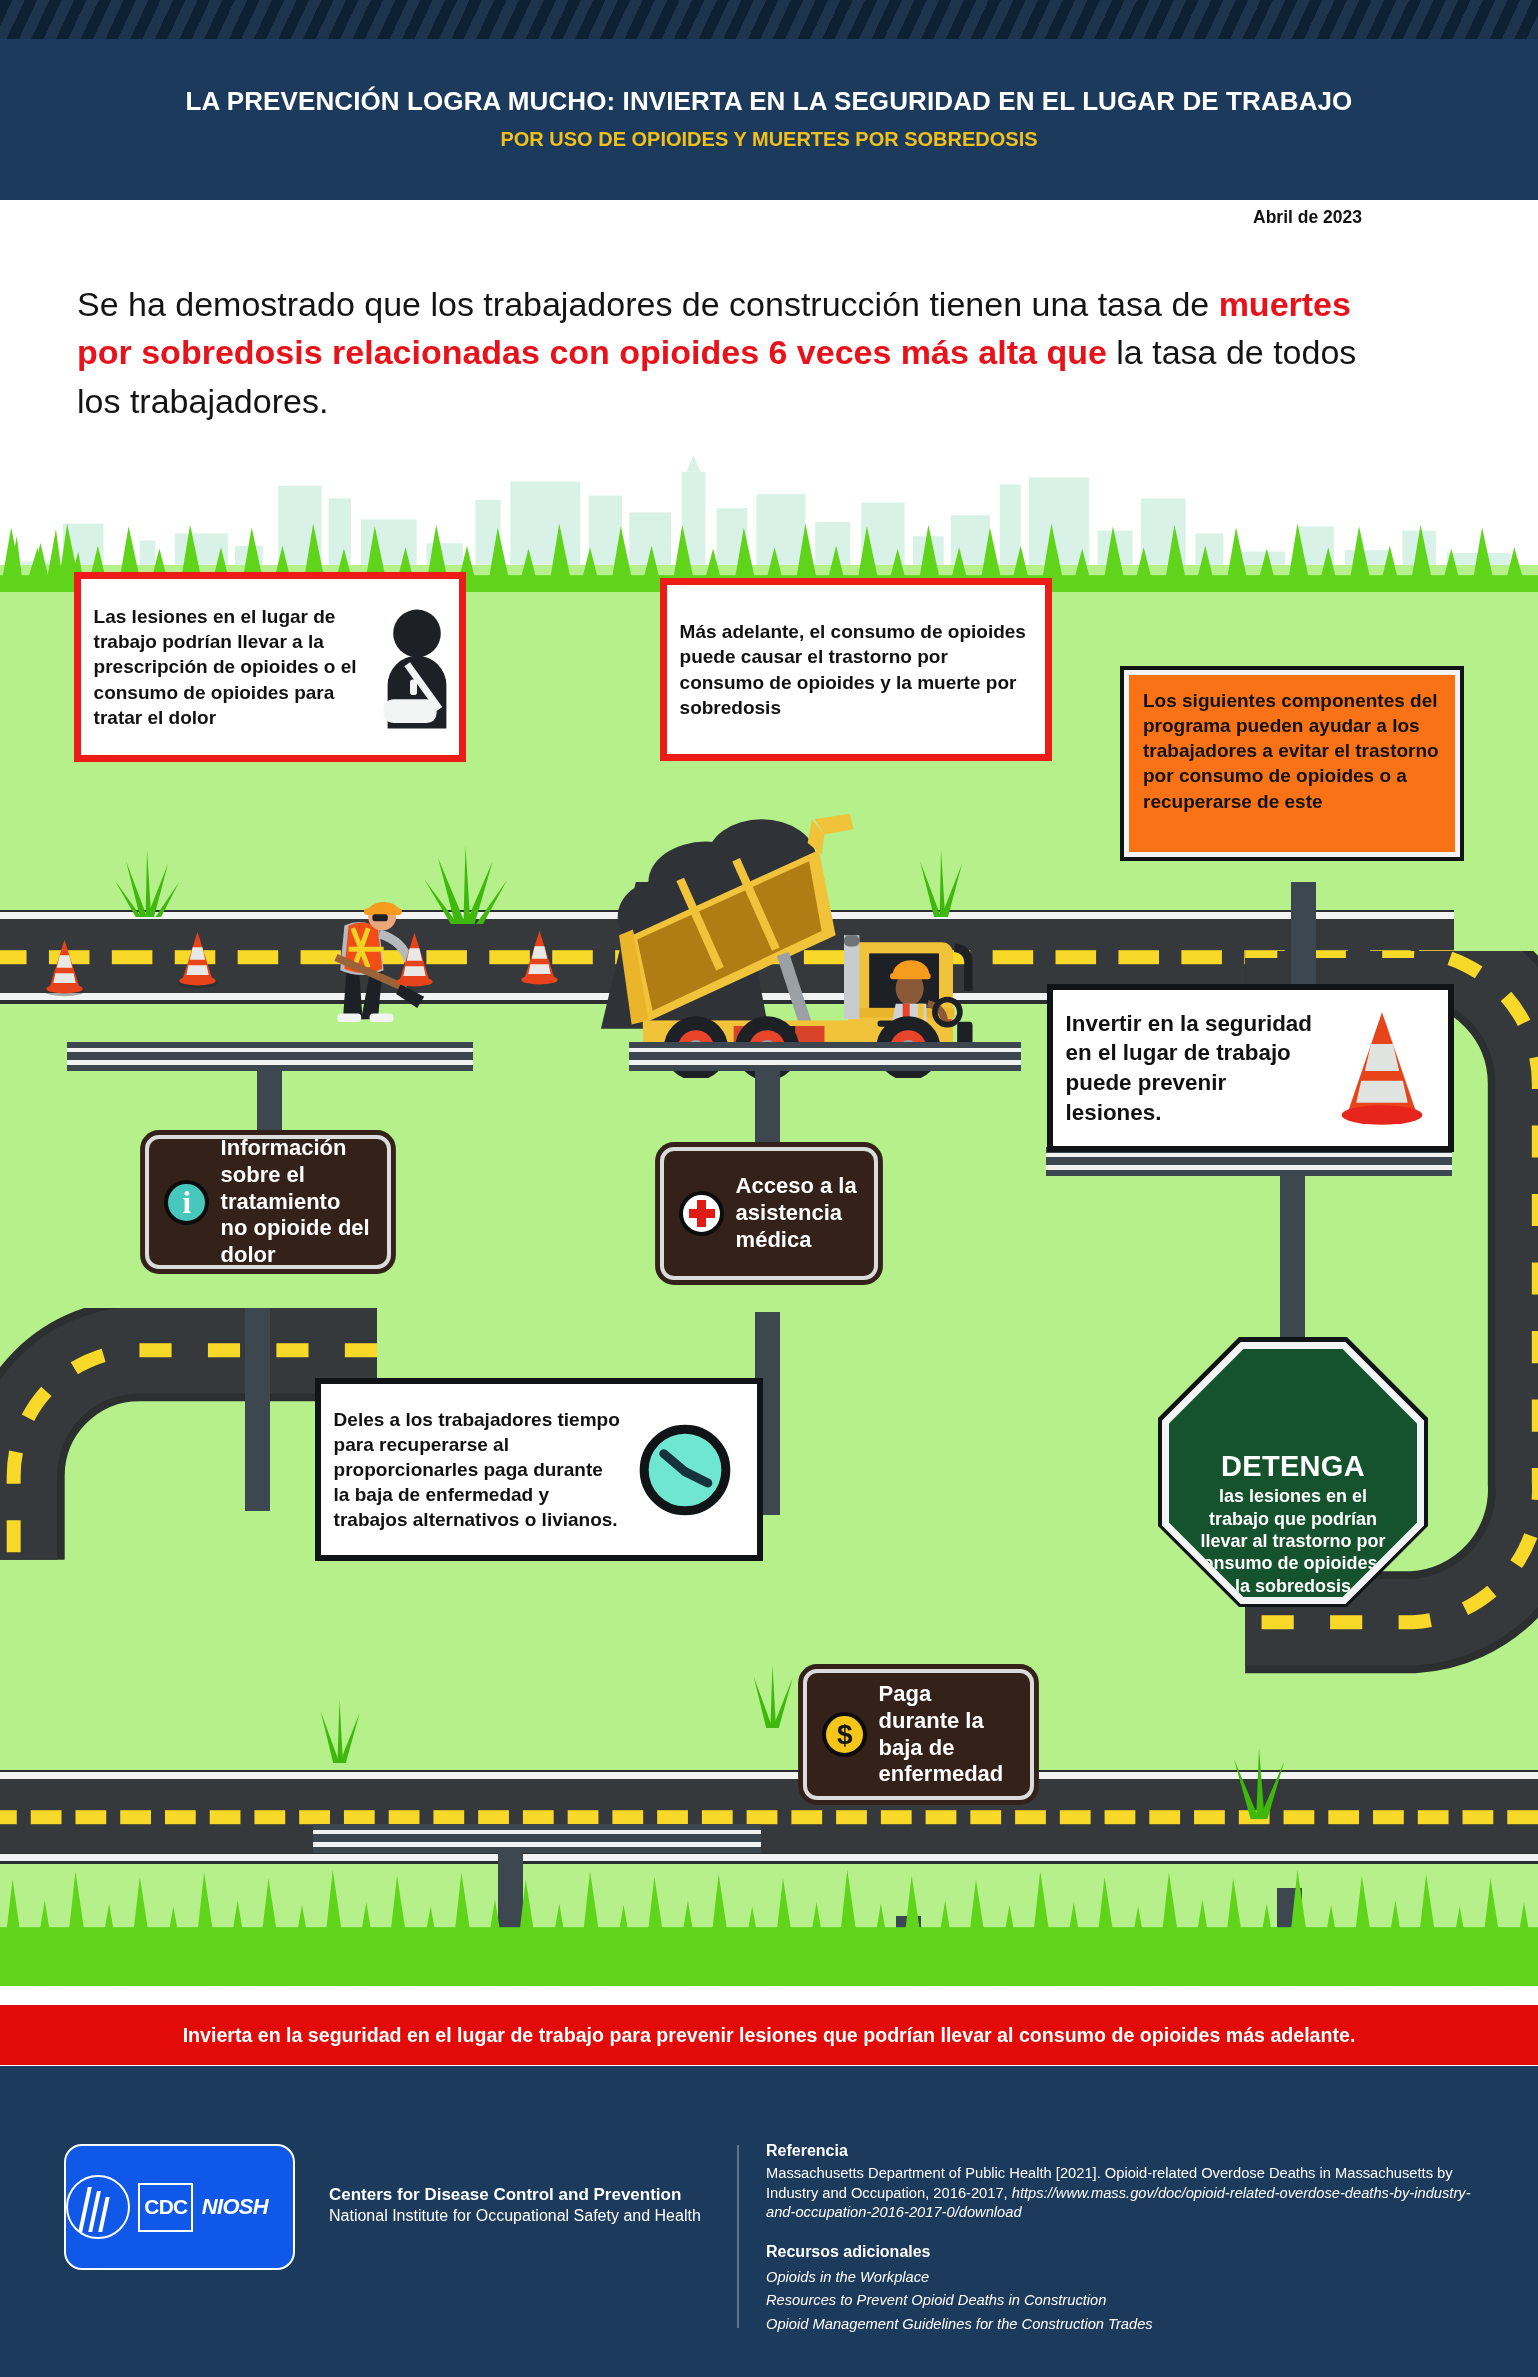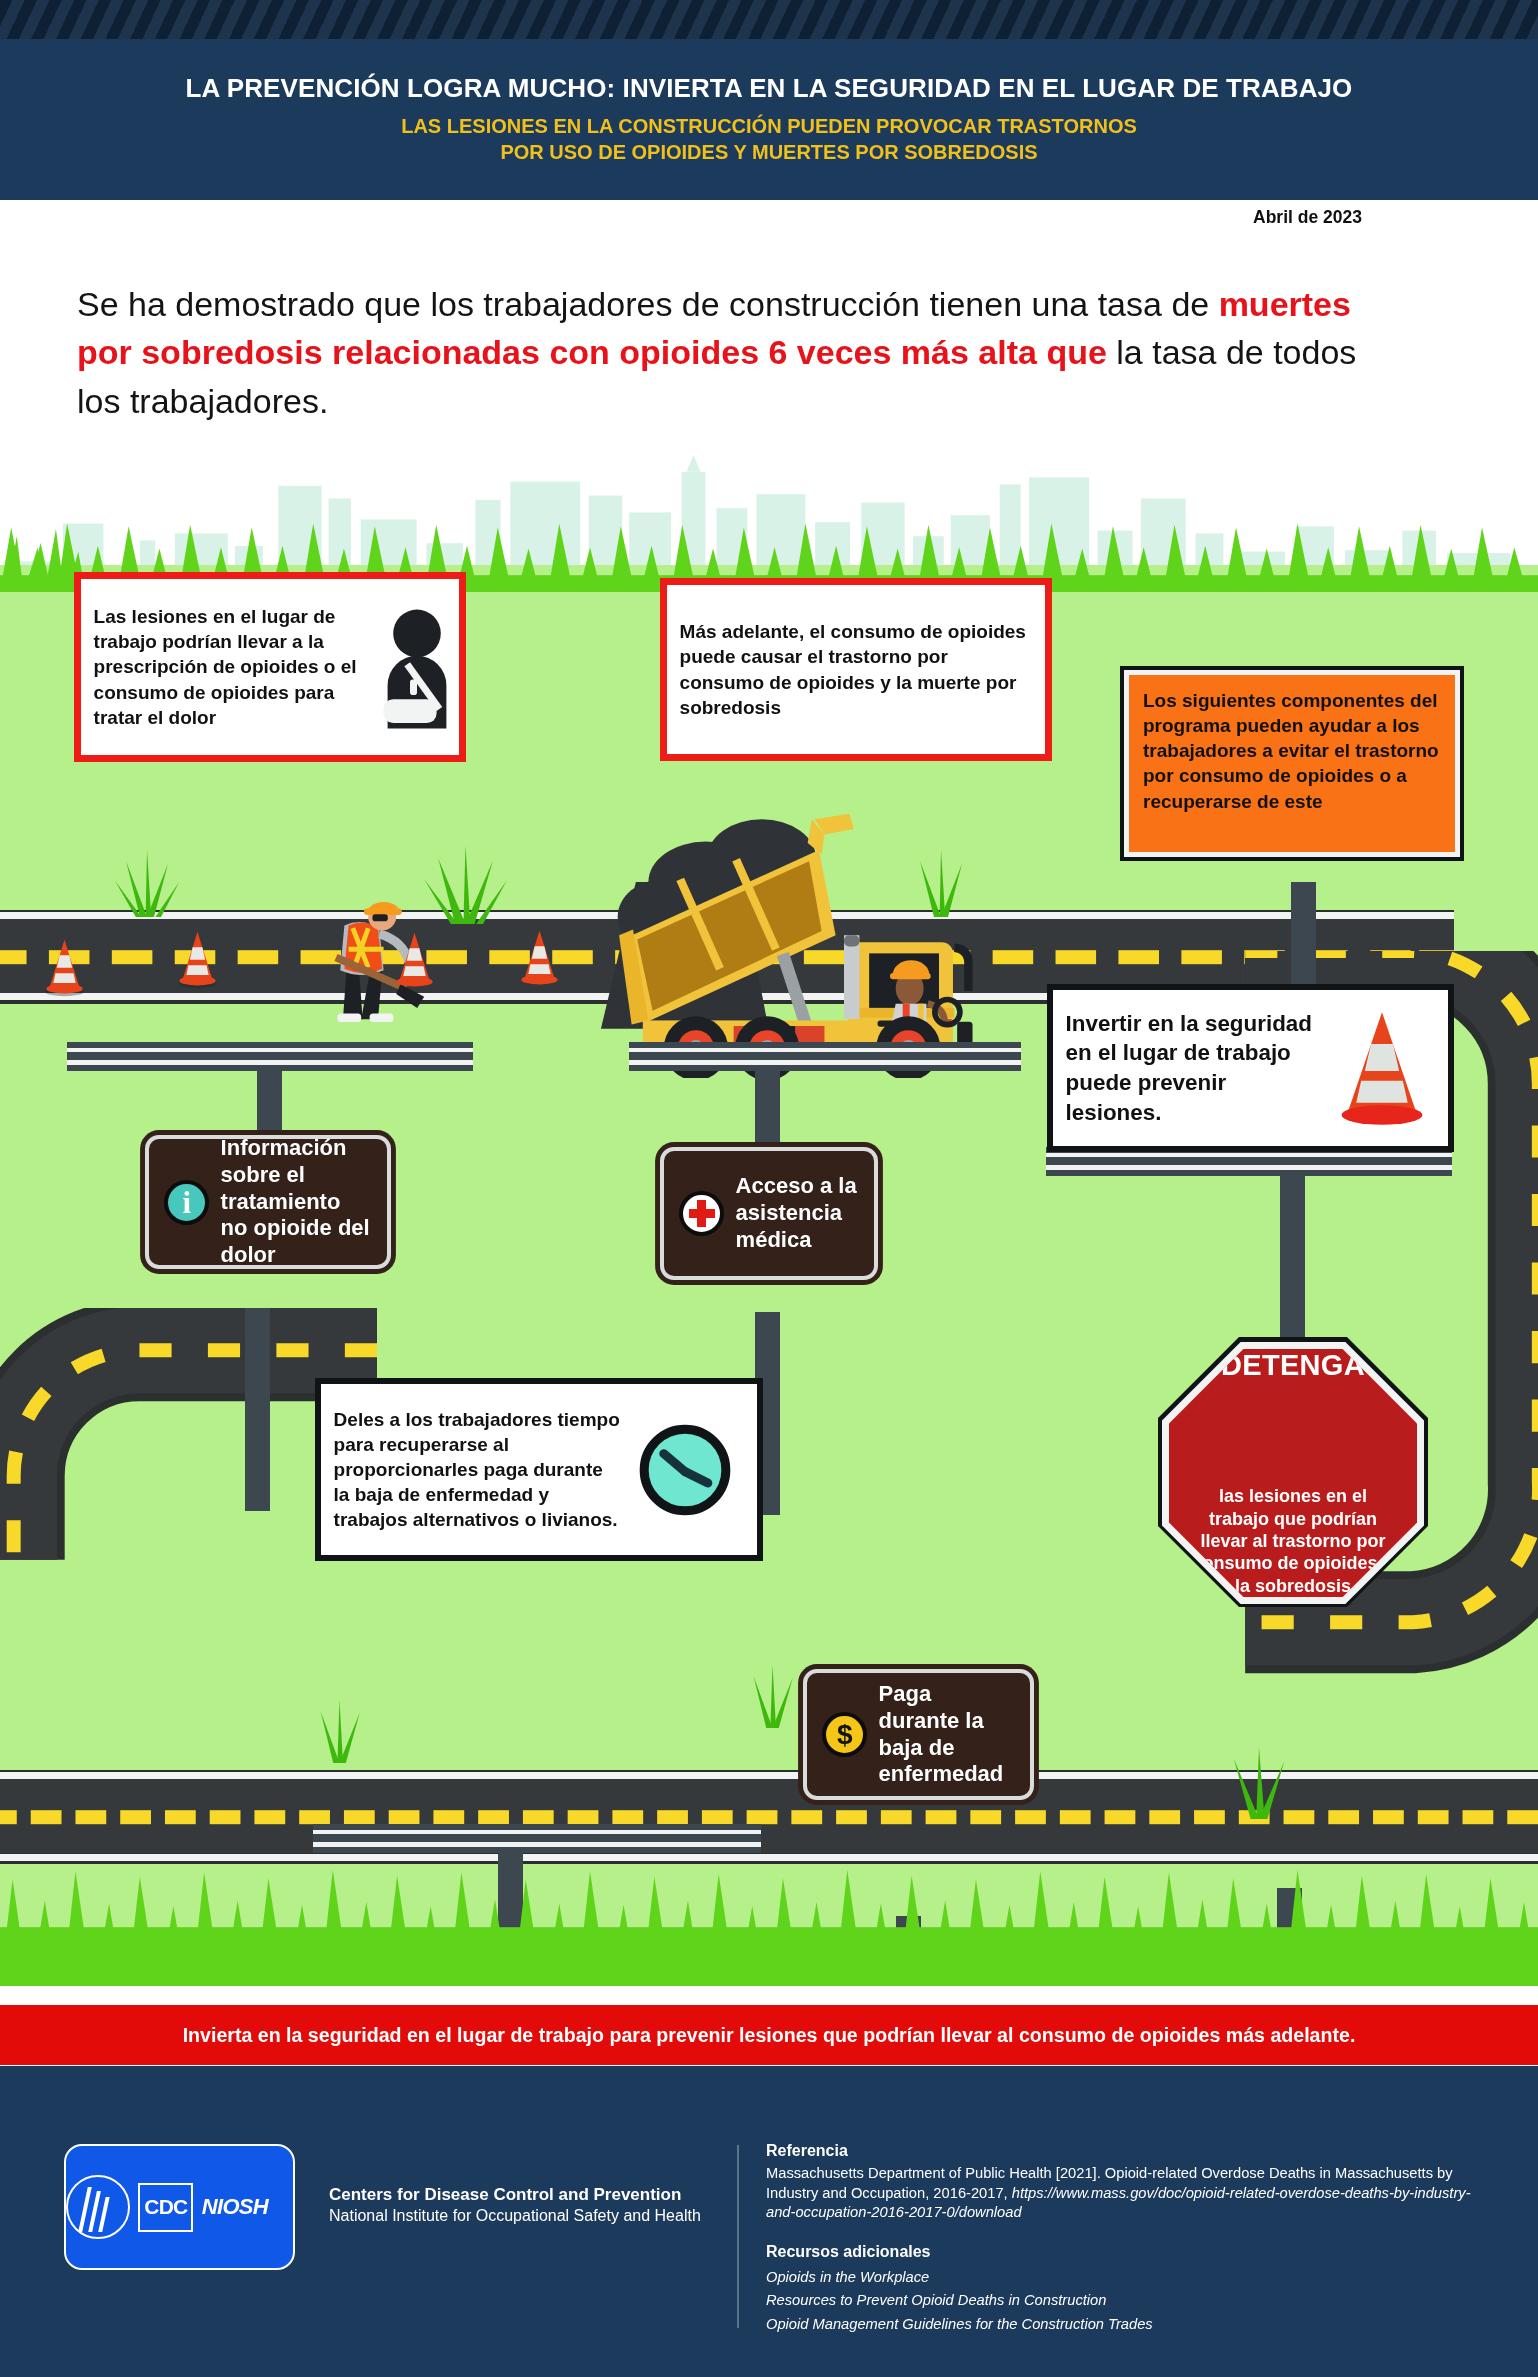--- a/index.html
+++ b/index.html
@@ -96,23 +96,23 @@
   }
   .ic-info { background:#48c7bd; color:#ffffff; font-size:31px; line-height:1; font-family:"Liberation Serif",serif;}
   .ic-cross { background:#ffffff; position:relative; }
   .ic-cross::before, .ic-cross::after { content:""; position:absolute; background:#e01b14; }
   .ic-cross::before { width:26.6px; height:9px; }
   .ic-cross::after  { width:9px; height:26.6px; }
   .ic-dollar { background:#f5c518; color:#141414; font-size:28px; line-height:1; }
 
   
   .stopsign {
-    position:absolute; background:#b91c1c; color:#fff; text-align:center;
+    position:absolute; background:#14532d; color:#fff; text-align:center;
     clip-path: polygon(30% 0,70% 0,100% 30%,100% 70%,70% 100%,30% 100%,0 70%,0 30%);
-    display:flex; flex-direction:column; align-items:center; justify-content:space-between;
+    display:flex; flex-direction:column; align-items:center; justify-content:flex-end;
   }
   .stopsign-outer {
     position:absolute; background:#f2f4f3;
     clip-path: polygon(30% 0,70% 0,100% 30%,100% 70%,70% 100%,30% 100%,0 70%,0 30%);
   }
   .stopsign-shadow {
     position:absolute; background:#111417;
     clip-path: polygon(30% 0,70% 0,100% 30%,100% 70%,70% 100%,30% 100%,0 70%,0 30%);
   }
   .stop-title { font-size:29px; font-weight:bold; letter-spacing:0.3px; }
@@ -165,21 +165,20 @@
 </style>
 </head>
 <body>
 
 <div id="page">
 
   <div class="hdr-stripes"></div>
   <div class="hdr-band">
     <div class="hdr-title">LA PREVENCIÓN LOGRA MUCHO: INVIERTA EN LA SEGURIDAD EN EL LUGAR DE TRABAJO</div>
     <div class="hdr-sub">
-      <div>LAS LESIONES EN LA CONSTRUCCIÓN PUEDEN PROVOCAR TRASTORNOS</div>
       <div>POR USO DE OPIOIDES Y MUERTES POR SOBREDOSIS</div>
     </div>
   </div>
   <div class="date-line">Abril de 2023</div>
 
   <div class="intro">
     <span>Se ha demostrado que los trabajadores de construcción tienen una tasa de </span><span class="hl">muertes por sobredosis relacionadas con opioides 6 veces más alta que</span><span> la tasa de todos los trabajadores.</span>
   </div>
 
   <div class="scene">

